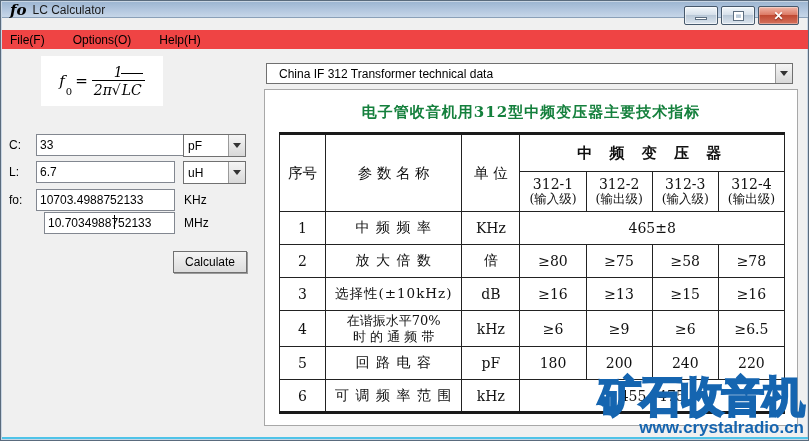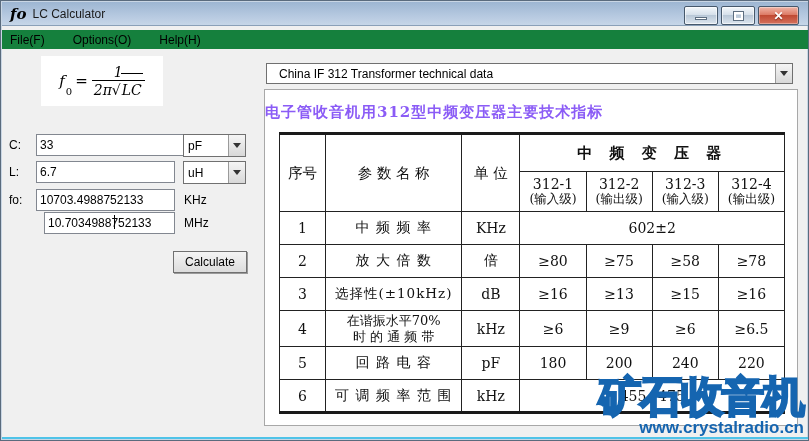--- a/index.html
+++ b/index.html
@@ -6,21 +6,21 @@
   html,body { background:#888; font-family:"Liberation Sans", sans-serif; }
   #window {
     position:relative; width:809px; height:441px;
     background:#f0f0f0;
     border:1px solid #5a6b7d;
     box-shadow:inset 0 0 0 1px #c9d6e4;
     overflow:hidden;
   }
   
   #titlebar {
-    position:absolute; left:1px; top:1px; width:807px; height:24px;
+    position:absolute; left:1px; top:1px; width:807px; height:16px;
     background:linear-gradient(#9db6d2, #b6c9e0 60%, #c6d6e8);
     border-bottom:1px solid #8aa0b8;
     display:flex; align-items:center;
   }
   #app-icon {
     font-family:"DejaVu Serif", serif; font-style:italic; font-weight:bold;
     font-size:15px; color:#000; margin:0 6px 0 8px;
   }
   #title-text { font-size:12px; color:#1a1a1a; }
   .cap-group { position:absolute; right:10px; top:4px; display:flex; gap:3px; }
@@ -34,21 +34,21 @@
     width:41px;
     background:linear-gradient(#f0b6a8, #dd7b66 45%, #c04a33 50%, #d5705c);
     box-shadow:inset 0 0 0 1px rgba(255,255,255,.35);
   }
   .glyph-min { width:12px; height:3px; background:#fff; border:1px solid #5d6e80; margin-top:6px; }
   .glyph-restore { width:9px; height:8px; border:2px solid #fff; outline:1px solid #5d6e80; background:transparent; }
   .glyph-close { color:#fff; font-size:12px; font-weight:bold; text-shadow:0 1px 1px #7c2415; line-height:1; }
   
   #menubar {
     position:absolute; left:1px; top:29px; width:807px; height:19px;
-    background:#15803d; display:flex; align-items:center; padding-left:8px; gap:28px;
+    background:#ef4444; display:flex; align-items:center; padding-left:8px; gap:28px;
   }
   .menu-item { font-size:12px; color:#000; }
   
   #formula-box {
     position:absolute; left:40px; top:55px; width:122px; height:50px;
     background:#fff; display:flex; align-items:center; justify-content:center;
     font-family:"DejaVu Serif", serif; font-style:italic; color:#000;
   }
   .frm { display:flex; align-items:center; font-size:15px; }
   .frm .sub { font-size:10px; font-style:normal; align-self:flex-end; margin:0 3px 1px 1px; }
@@ -84,22 +84,22 @@
   #data-combo {
     position:absolute; left:265px; top:62px; width:527px; height:21px;
     border:1px solid #707070; background:#fff; display:flex; align-items:center;
   }
   #data-combo .val { flex:1; font-size:12px; padding-left:12px; color:#000; }
   #table-panel {
     position:absolute; left:263px; top:88px; width:534px; height:337px;
     background:#fff; border:1px solid #a8a8a8; overflow:hidden;
   }
   #scan-title {
-    text-align:left; margin-top:13px; font-family:"DejaVu Serif", serif;
-    font-weight:bold; font-size:15px; color:#8b5cf6; letter-spacing:1px;
+    text-align:center; margin-top:13px; font-family:"DejaVu Serif", serif;
+    font-weight:bold; font-size:15px; color:#15803d; letter-spacing:1px;
   }
   #scan-table {
     position:absolute; left:14px; top:42px; width:506px;
     border-collapse:collapse; font-family:"DejaVu Serif", serif; color:#111;
     border-top:3px solid #1a1a1a; border-bottom:3px solid #1a1a1a;
   }
   #scan-table td {
     border:1.5px solid #222; text-align:center; font-size:14px; padding:2px 1px;
   }
   #scan-table td.thin { font-size:13.5px; }
@@ -213,21 +213,21 @@
       <tr>
         <td class="col-v hdr-model"><span>312-1</span><span class="stage">(输入级)</span></td>
         <td class="col-v hdr-model"><span>312-2</span><span class="stage">(输出级)</span></td>
         <td class="col-v hdr-model"><span>312-3</span><span class="stage">(输入级)</span></td>
         <td class="col-v hdr-model"><span>312-4</span><span class="stage">(输出级)</span></td>
       </tr>
       <tr style="height:33px">
         <td>1</td>
         <td class="param">中  频  频  率</td>
         <td>KHz</td>
-        <td colspan="4">602±2</td>
+        <td colspan="4">465±8</td>
       </tr>
       <tr style="height:33px">
         <td>2</td>
         <td class="param">放  大  倍  数</td>
         <td>倍</td>
         <td>≥80</td>
         <td>≥75</td>
         <td>≥58</td>
         <td>≥78</td>
       </tr>

